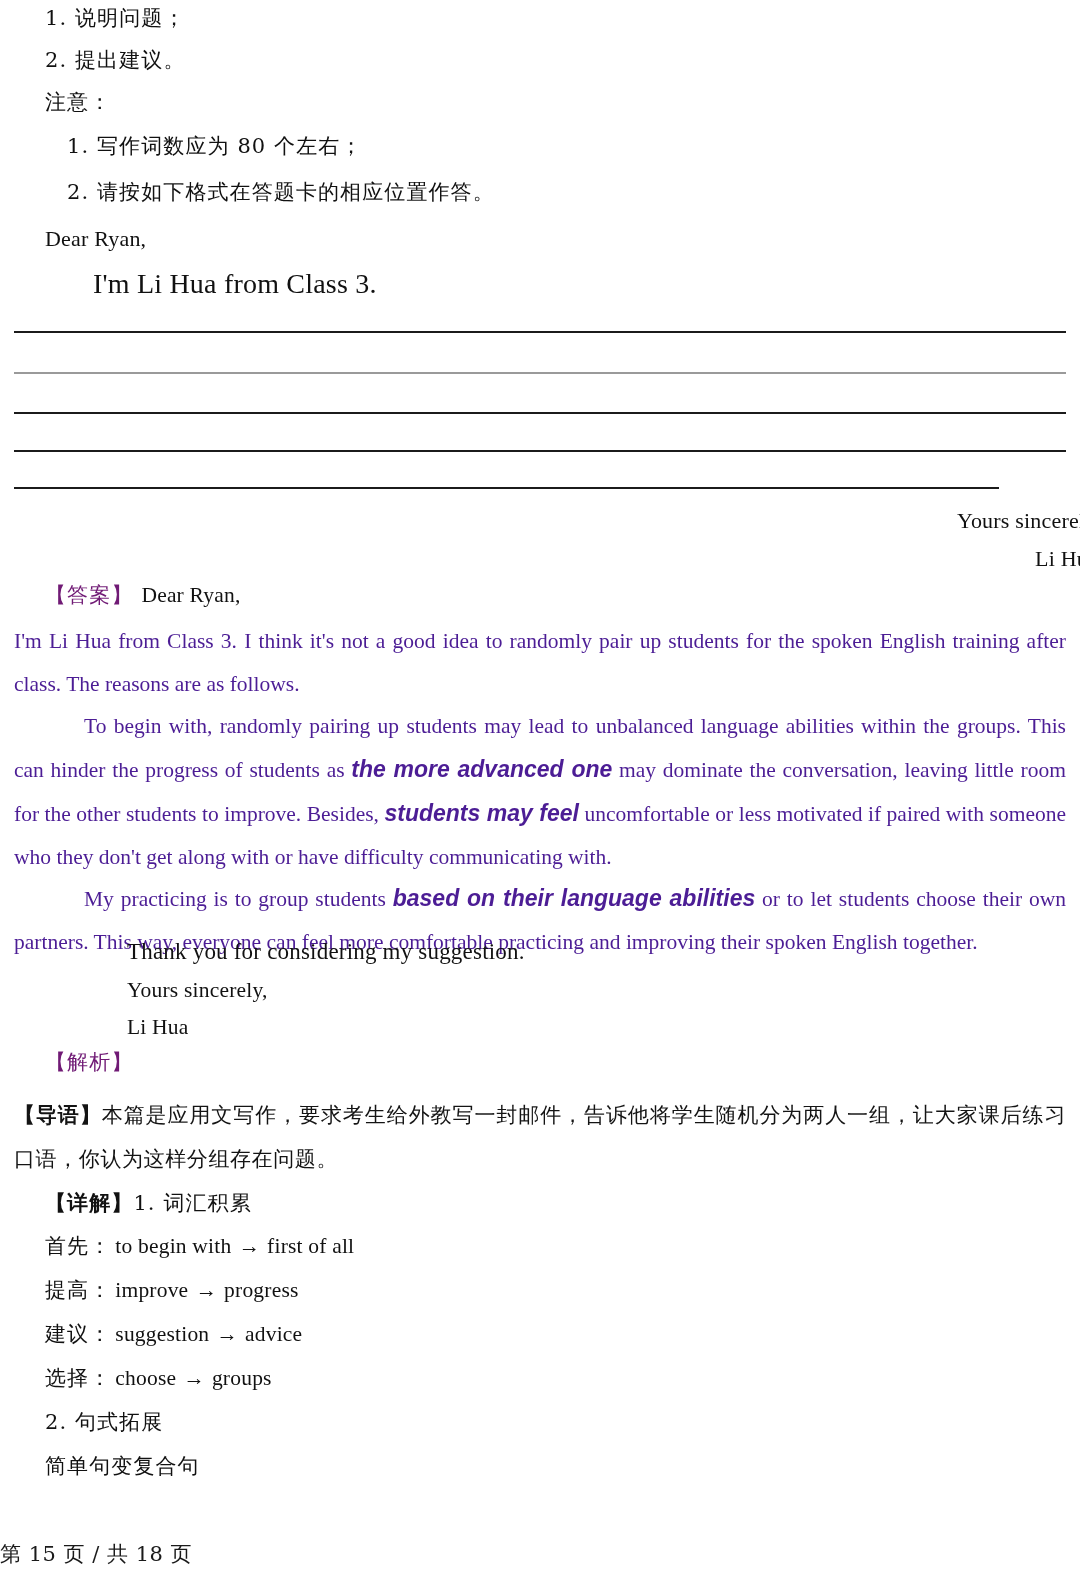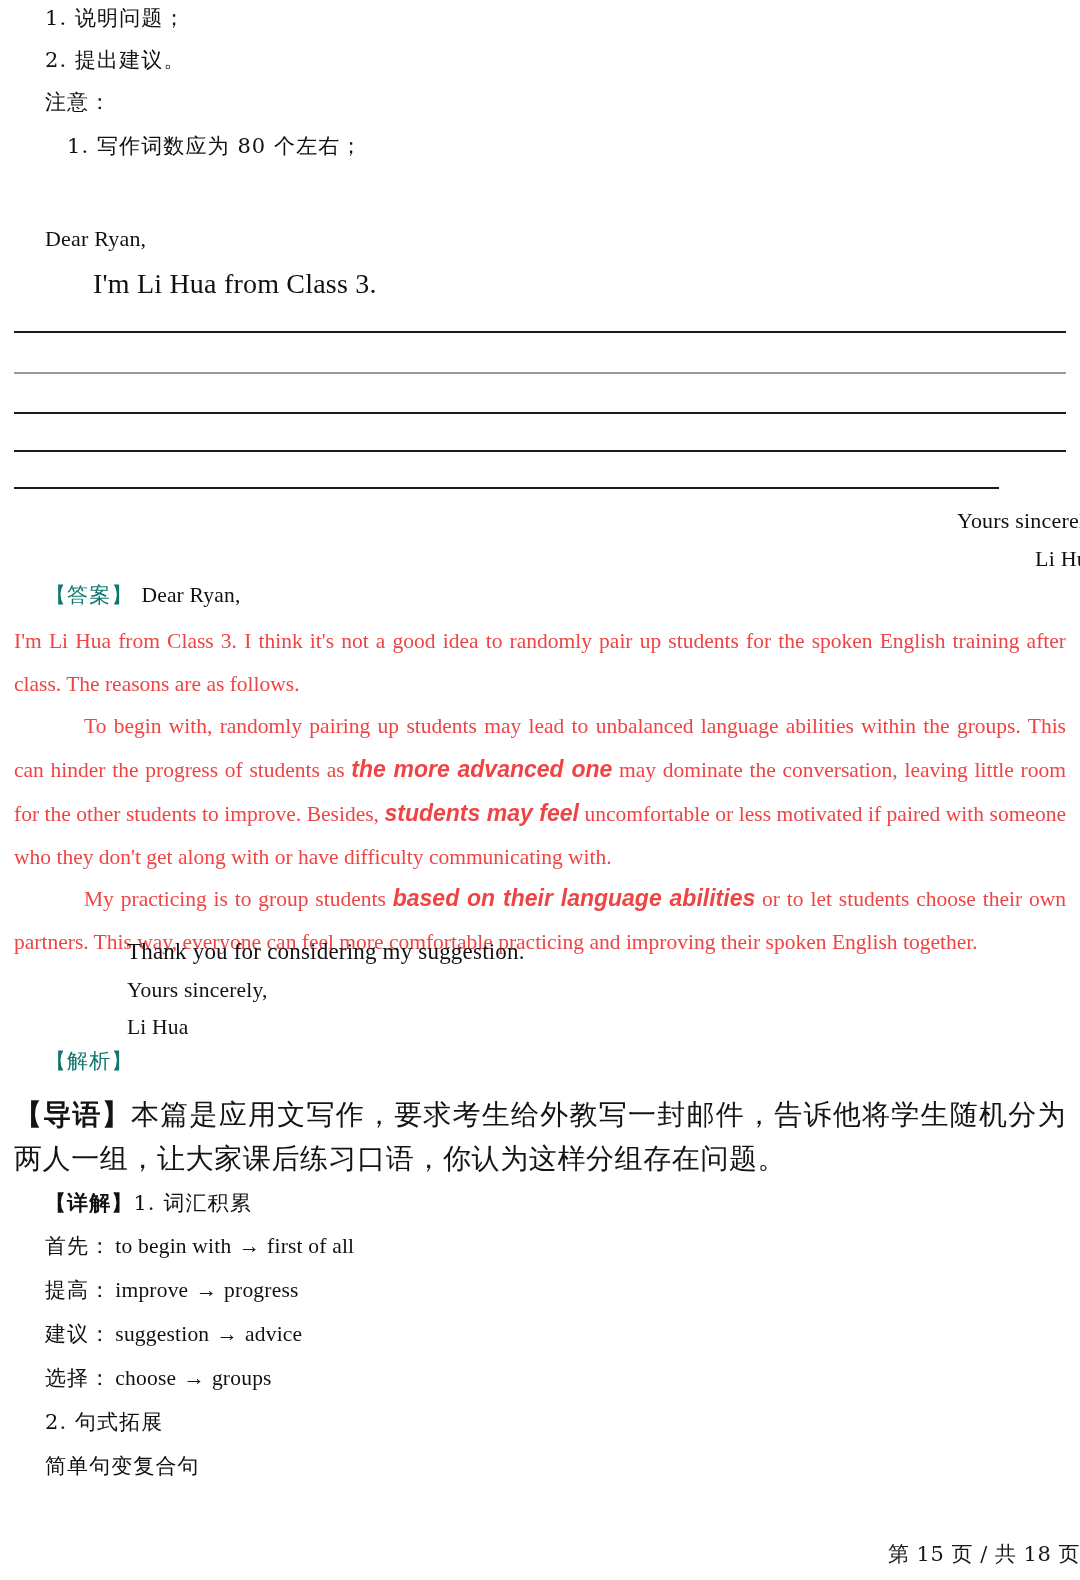--- a/index.html
+++ b/index.html
@@ -42,33 +42,33 @@
   }
 
   
   .para {
     position: absolute;
     font-family: "Liberation Serif", "DejaVu Serif", serif;
     font-size: 21.5px;
     line-height: 43px;
     text-align: justify;
     text-align-last: left;
-    color: #ef4444;
+    color: #4c1d95;
   }
   .para b {
     font-family: "Liberation Sans", "DejaVu Sans", sans-serif;
     font-weight: bold;
     font-size: 23px;
     font-style: italic;
   }
 
   .cnpara {
     position: absolute;
     font-family: "DejaVu Serif", "Liberation Serif", serif;
-    font-size: 28px;
+    font-size: 21px;
     line-height: 44px;
     text-align: justify;
     text-align-last: left;
     letter-spacing: 0.6px;
     color: #141414;
   }
   .cnpara b {
     font-weight: bold;
   }
 
@@ -77,47 +77,47 @@
     position: absolute;
     height: 0;
     border-top: 2px solid #1b1b1b;
   }
   .rule.faint {
     border-top: 2px solid #9a9a9a;
   }
 
   
   .faded {
-    color: #0f766e;
-    font-family: Liberation Mono, monospace;
+    color: #701a75;
   }
 
   
   .footer {
     position: absolute;
     left: 0;
     right: 0;
-    text-align: right;
+    text-align: left;
     font-family: "DejaVu Serif", "Liberation Serif", serif;
     font-size: 21px;
     letter-spacing: 0.5px;
     color: #1a1a1a;
   }
 </style>
 </head>
 <body>
 
 <div class="page">
 
   <div class="line cn" style="left:14px; top:8px;">1. 说明问题；</div>
   <div class="line cn" style="left:14px; top:50px;">2. 提出建议。</div>
 
   <div class="line cn" style="left:14px; top:92px;">注意：</div>
 
   <div class="line cn" style="left:36px; top:136px;">1. 写作词数应为 80 个左右；</div>
+  <div class="line cn" style="left:36px; top:182px;">2. 请按如下格式在答题卡的相应位置作答。</div>
 
   <div class="line en" style="left:14px; top:228px; font-size:22px;">Dear Ryan,</div>
 
   <div class="line en" style="left:62px; top:270px; font-size:28px;">I'm Li Hua from Class 3.</div>
 
   <div class="rule" style="left:14px; top:331px; width:1052px;"></div>
   <div class="rule faint" style="left:14px; top:372px; width:1052px;"></div>
   <div class="rule" style="left:14px; top:412px; width:1052px;"></div>
   <div class="rule" style="left:14px; top:450px; width:1052px;"></div>
   <div class="rule" style="left:14px; top:487px; width:985px;"></div>

